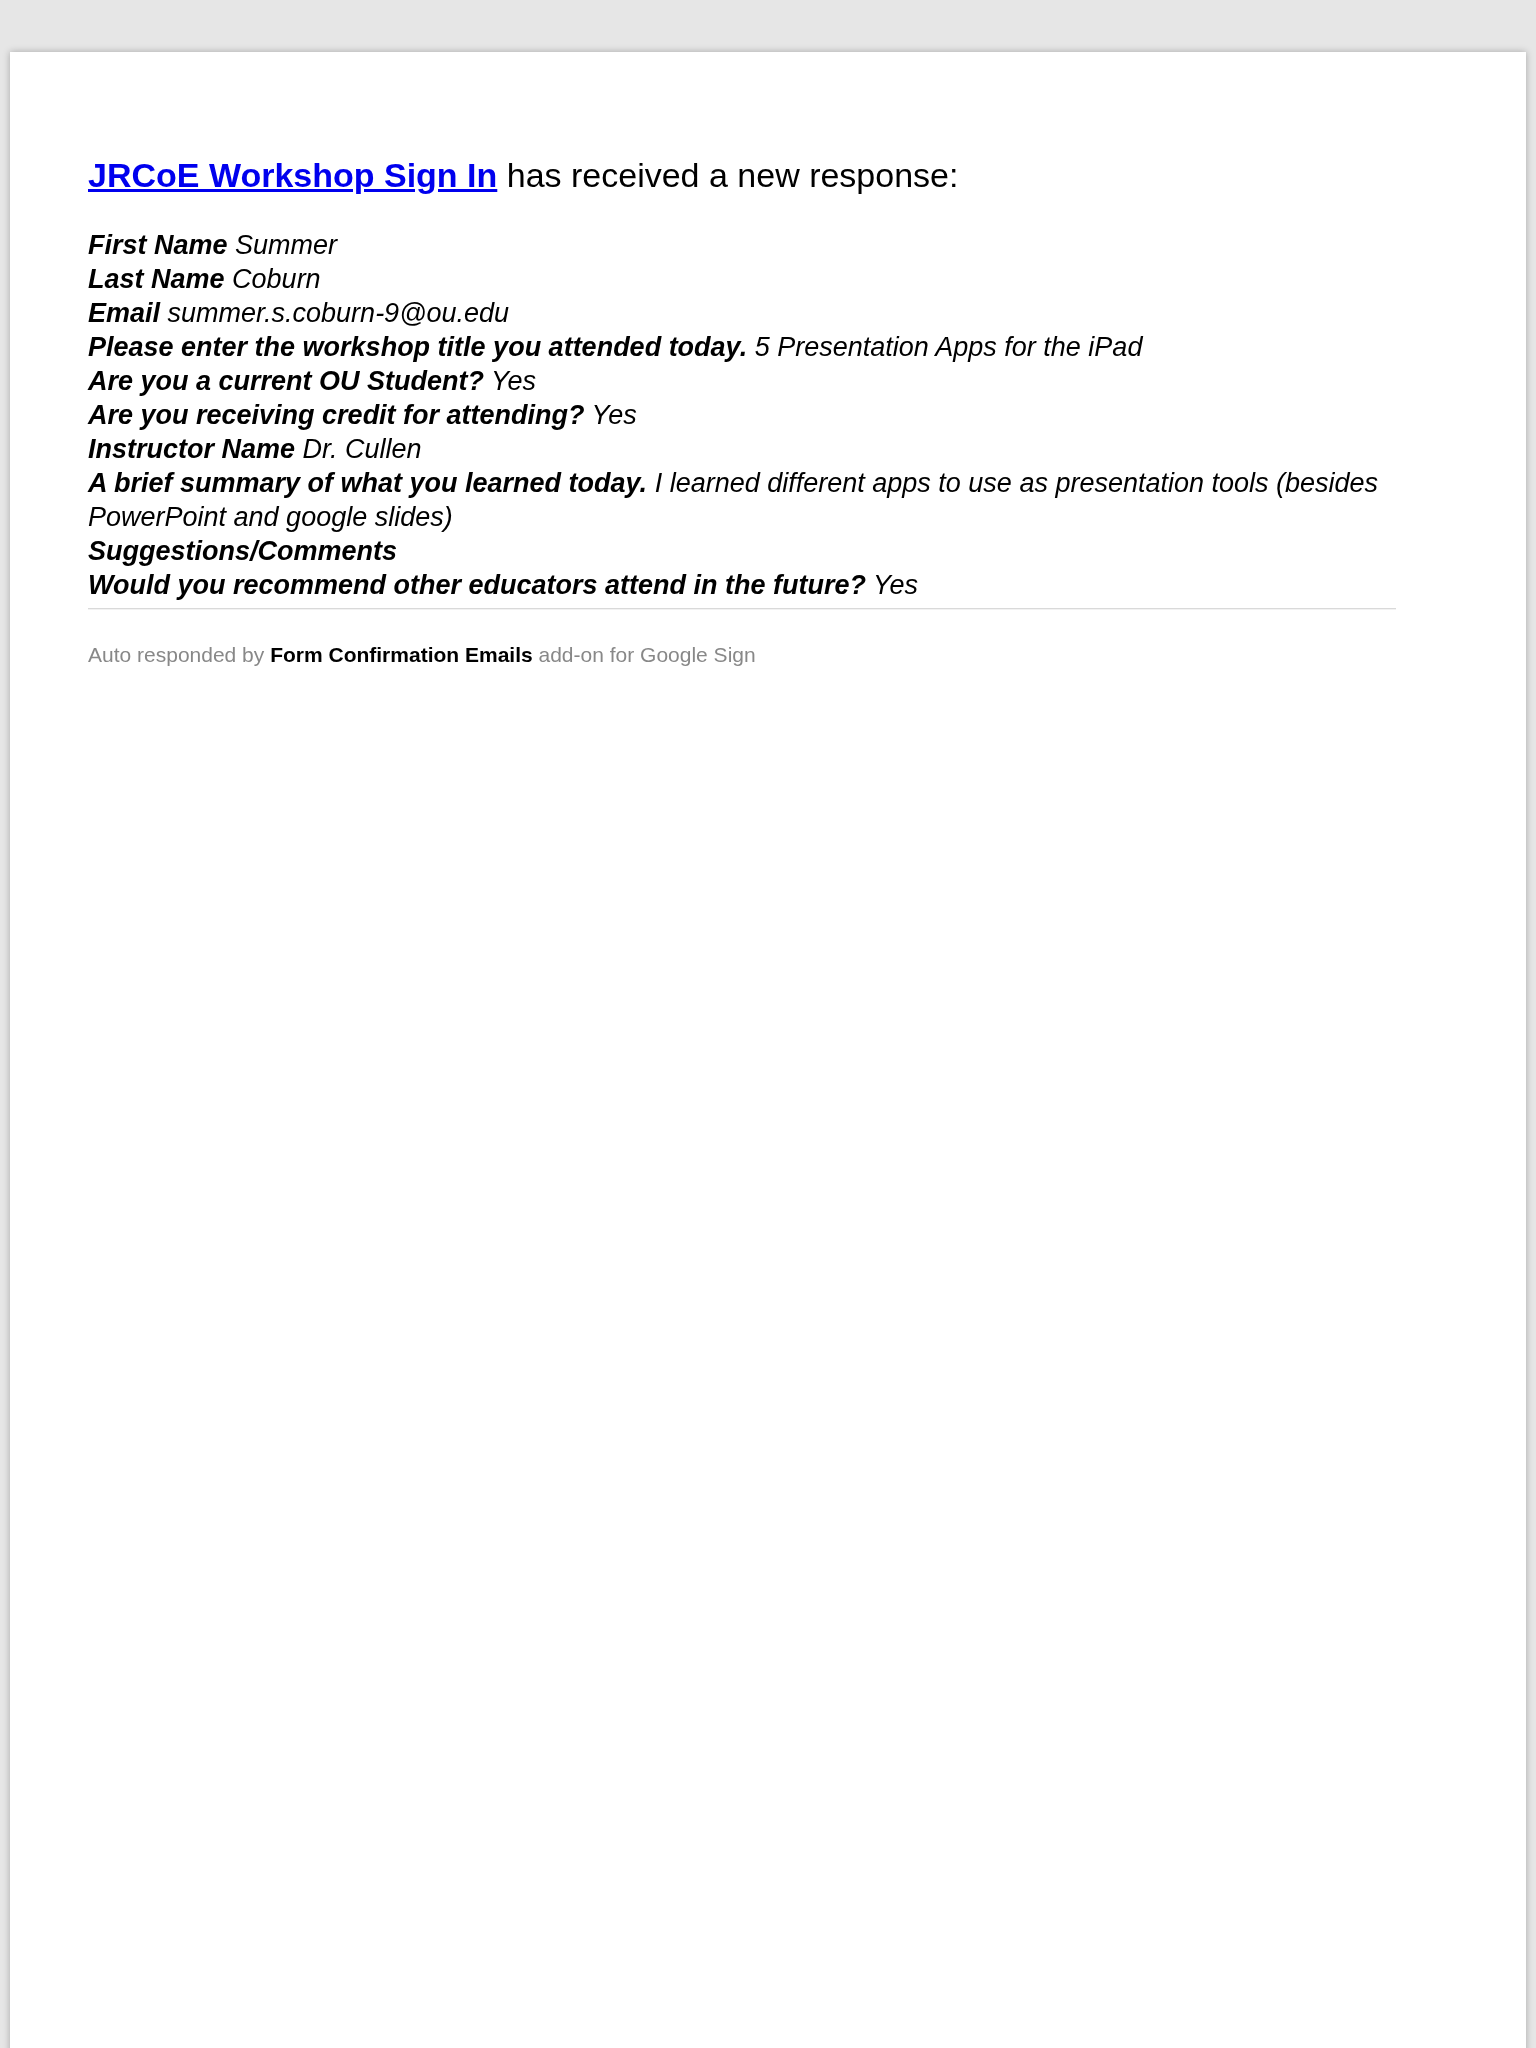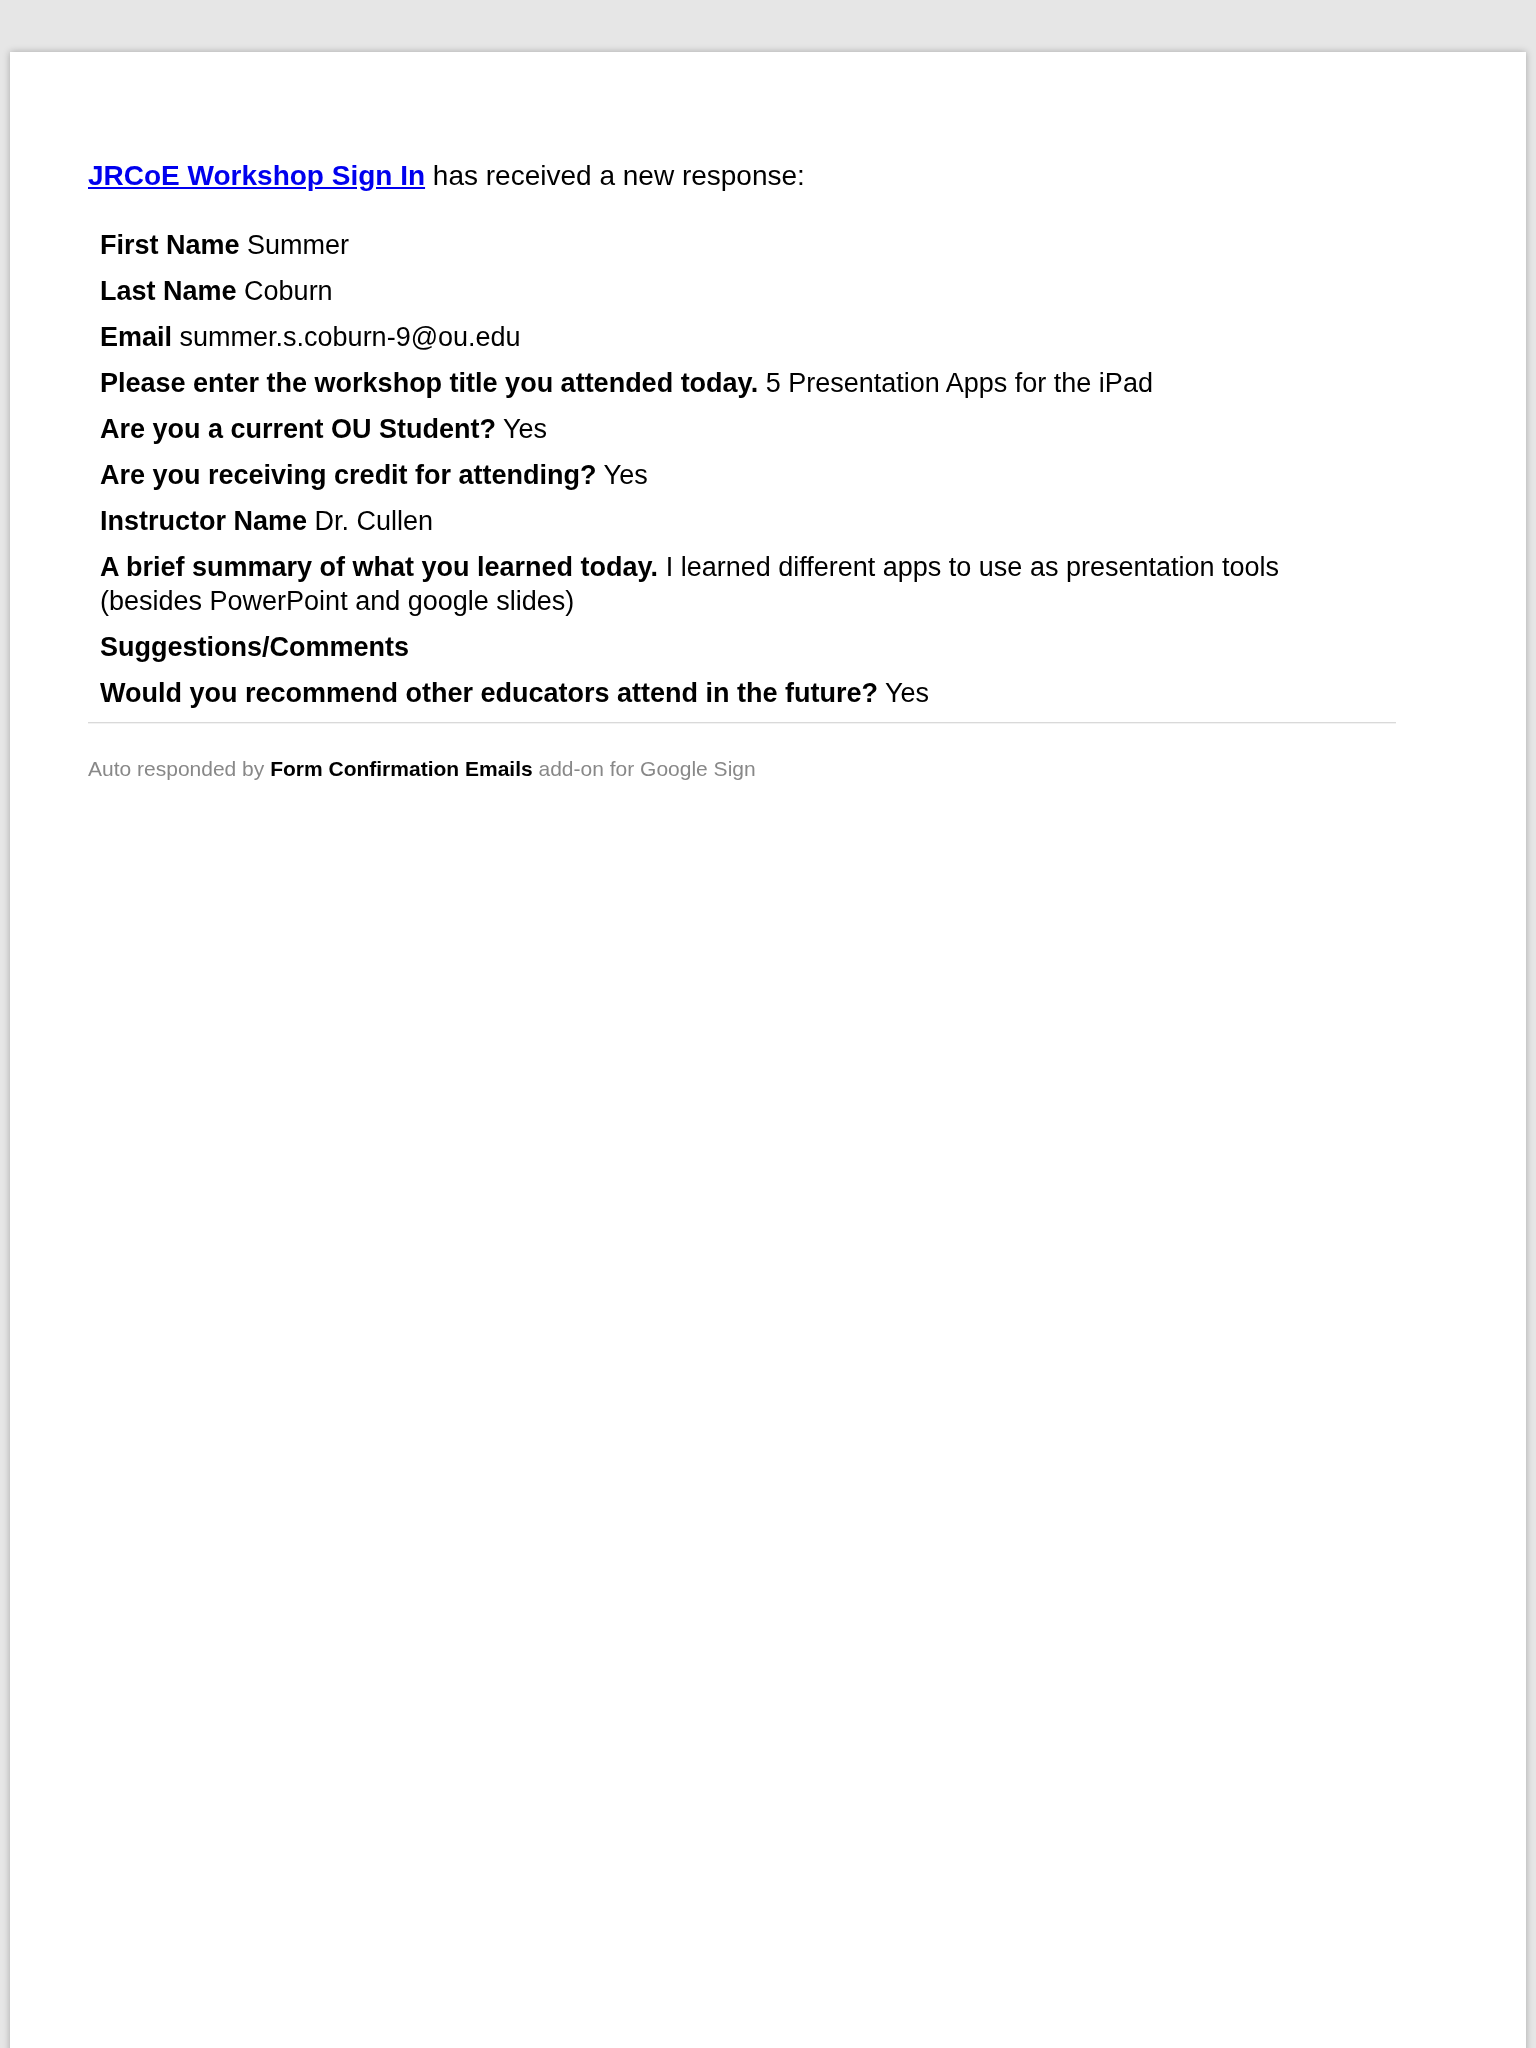--- a/index.html
+++ b/index.html
@@ -24,36 +24,36 @@
     width: 1516px;
     height: 2100px;
     background: #ffffff;
     box-shadow: 0 0 7px rgba(0,0,0,0.28);
   }
   .content {
     padding: 106px 130px 0 78px;
     color: #000000;
   }
   .heading {
-    font-size: 28px;
+    font-size: 34px;
     line-height: 35px;
     margin: 0 0 35px 0;
     color: #000000;
   }
   .form-link {
     color: #0000ee;
     font-weight: bold;
     text-decoration: underline;
     cursor: pointer;
   }
   .fields {
     font-size: 27px;
     line-height: 34px;
   }
-  .field-row { margin: 12px; }
+  .field-row { margin: 0; font-style: italic; }
   .field-label { font-weight: bold; }
   .field-value { font-weight: normal; }
   .divider {
     margin: 6px 0 0 0;
     border: none;
     border-top: 1px solid #d9d9d9;
     border-bottom: 1px solid #f2f2f2;
     height: 0;
     width: 100%;
   }

